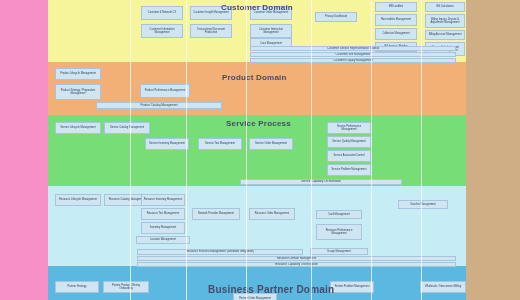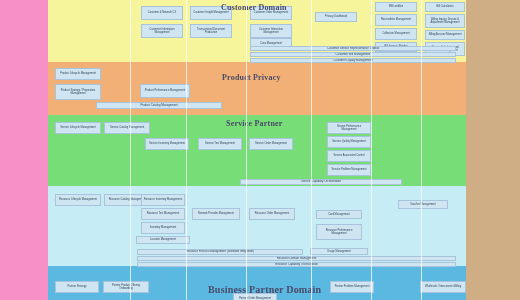--- a/index.html
+++ b/index.html
@@ -21,21 +21,21 @@
   .pink-col{position:absolute;left:0;top:0;width:48px;height:300px;background:#f790c6;z-index:6;}
   .pink-box{position:absolute;left:6px;top:1px;width:36px;height:9px;background:#e8eefc;border:1px solid #9fb4d8;box-sizing:border-box;}
 
   .tan-col{position:absolute;left:466px;top:0;width:54px;height:300px;background:#cfae85;z-index:6;}
   .tan-box{position:absolute;left:468px;top:0px;width:50px;height:9px;background:#cfe6f2;border:1px solid #9fb4d8;box-sizing:border-box;}
 
   .vsep{position:absolute;top:0;width:1px;height:300px;background:rgba(255,255,255,.75);z-index:5;}
 
   .domain-title{
     position:absolute;font-weight:bold;color:#4a4a6a;
-    white-space:nowrap;letter-spacing:.2px;z-index:4;font-family:Liberation Serif, serif;
+    white-space:nowrap;letter-spacing:.2px;z-index:4;
   }
 
   .cap{
     position:absolute;box-sizing:border-box;
     background:#cfe6f2;border:1px solid #a8c4dd;
     color:#2d3f55;font-size:2.6px;line-height:1.25;
     text-align:center;display:flex;align-items:center;justify-content:center;
     padding:0 1px;overflow:hidden;z-index:3;
   }
   .cap.wide{font-size:2.8px;}
@@ -58,22 +58,22 @@
   <div class="vsep" style="left:371px;"></div>
   <div class="vsep" style="left:421px;"></div>
 
   <div class="pink-col"></div>
   <div class="pink-box"></div>
 
   <div class="tan-col"></div>
   <div class="cap tan-box" style="font-size:2.6px;">Management</div>
 
   <div class="domain-title" style="left:221px;top:3px;font-size:8px;">Customer Domain</div>
-  <div class="domain-title" style="left:222px;top:73px;font-size:8px;">Product Privacy</div>
-  <div class="domain-title" style="left:226px;top:119px;font-size:8px;">Service Partner</div>
+  <div class="domain-title" style="left:222px;top:73px;font-size:8px;">Product Domain</div>
+  <div class="domain-title" style="left:226px;top:119px;font-size:8px;">Service Process</div>
   <div class="domain-title" style="left:208px;top:284px;font-size:10px;">Business Partner Domain</div>
 
   <div class="cap" style="left:141px;top:6px;width:42px;height:14px;">Customer &amp; Network CX</div>
   <div class="cap" style="left:141px;top:24px;width:42px;height:14px;">Customer Information Management</div>
 
   <div class="cap" style="left:190px;top:6px;width:42px;height:14px;">Customer Insight Management</div>
   <div class="cap" style="left:190px;top:24px;width:42px;height:14px;">Transactional Document Production</div>
 
   <div class="cap" style="left:250px;top:6px;width:42px;height:14px;">Customer Order Management</div>
   <div class="cap" style="left:250px;top:24px;width:42px;height:14px;">Customer Interaction Management</div>

